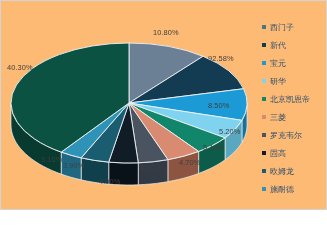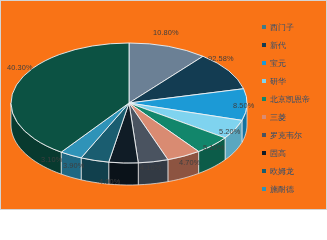--- a/index.html
+++ b/index.html
@@ -7,21 +7,21 @@
     padding: 0;
     background: #ffffff;
   }
   body {
     font-family: "Liberation Sans", "DejaVu Sans", sans-serif;
   }
   #chart-frame {
     position: relative;
     width: 327px;
     height: 210px;
-    background: #f97316;
+    background: #fdba74;
     border: 1px solid #d4d4d4;
     box-sizing: border-box;
     overflow: hidden;
   }
   #plot-area {
     position: absolute;
     left: 0;
     top: 0;
     width: 258px;
     height: 210px;
@@ -94,21 +94,21 @@
           <path d="M128,102 L166.89,158.65 A118,60 0 0 1 137.25,161.82 Z" fill="#4a5360" stroke="#eef3f6" stroke-width="0.9"></path>
           <path d="M128,102 L137.25,161.82 A118,60 0 0 1 107.73,161.11 Z" fill="#101c26" stroke="#eef3f6" stroke-width="0.9"></path>
           <path d="M128,102 L107.73,161.11 A118,60 0 0 1 80.16,156.85 Z" fill="#1a5d70" stroke="#eef3f6" stroke-width="0.9"></path>
           <path d="M128,102 L80.16,156.85 A118,60 0 0 1 60.21,151.11 Z" fill="#2f93b8" stroke="#eef3f6" stroke-width="0.9"></path>
           <path d="M128,102 L60.21,151.11 A118,60 0 0 1 128.00,42.00 Z" fill="#0c5243" stroke="#eef3f6" stroke-width="0.9"></path>
         </g>
     </svg>
     <div id="pct-labels">
         <div class="pct-label" style="left: 152px; top: 27px;">10.80%</div>
         <div class="pct-label" style="left: 207px; top: 53px;">92.58%</div>
-        <div class="pct-label" style="left: 232px; top: 100px;">8.50%</div>
+        <div class="pct-label" style="left: 207px; top: 100px;">8.50%</div>
         <div class="pct-label" style="left: 218px; top: 126px;">5.20%</div>
         <div class="pct-label" style="left: 202px; top: 142px;">5.10%</div>
         <div class="pct-label" style="left: 178px; top: 157px;">4.70%</div>
         <div class="pct-label" style="left: 139px; top: 162px;">4.10%</div>
         <div class="pct-label" style="left: 98px; top: 176px;">4.00%</div>
         <div class="pct-label" style="left: 62px; top: 160px;">3.90%</div>
         <div class="pct-label" style="left: 40px; top: 154px;">3.10%</div>
         <div class="pct-label" style="left: 6px; top: 62px;">40.30%</div>
       </div>
   </div>

